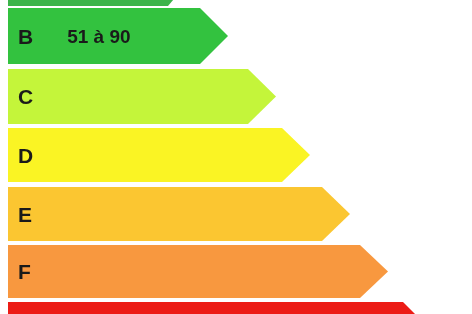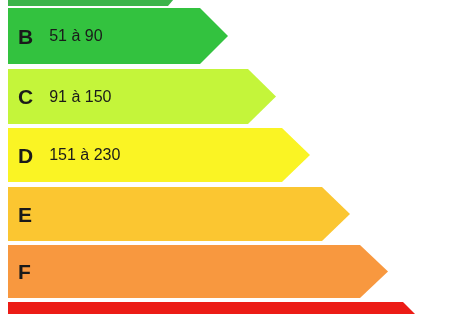--- a/index.html
+++ b/index.html
@@ -36,25 +36,25 @@
   .dpe-letter {
     font-weight: bold;
     font-size: 21px;
     line-height: 1;
     color: #1a1a1a;
     letter-spacing: 0px;
     flex: 0 0 auto;
   }
 
   .dpe-range {
-    font-weight: normal;
-    font-size: 16px;
+    font-weight: bold;
+    font-size: 19px;
     line-height: 1;
     color: #1a1a1a;
-    margin-left: 16px;
+    margin-left: 34px;
     white-space: nowrap;
     flex: 0 0 auto;
   }
 
   
   .dpe-row.partial-top {
     padding-left: 0;
   }
   .dpe-row.partial-bottom {
     padding-left: 0;
@@ -64,25 +64,23 @@
 <body>
 
 <div id="dpe-scale">
     <div class="dpe-row partial-top" style="top: -46px; width: 182px; height: 52px; background: rgb(60, 180, 74); clip-path: polygon(0% 0%, 87.912% 0%, 100% 50%, 87.912% 100%, 0% 100%);"></div>
     <div class="dpe-row" style="top: 8px; width: 220px; height: 56px; background: rgb(51, 194, 63); clip-path: polygon(0% 0%, 87.273% 0%, 100% 50%, 87.273% 100%, 0% 100%);">
       <span class="dpe-letter">B</span>
       <span class="dpe-range">51 à 90</span>
     </div>
     <div class="dpe-row" style="top: 69px; width: 268px; height: 55px; background: rgb(196, 245, 58); clip-path: polygon(0% 0%, 89.552% 0%, 100% 50%, 89.552% 100%, 0% 100%);">
       <span class="dpe-letter">C</span>
-      <span class="dpe-range">91 à 150</span>
     </div>
     <div class="dpe-row" style="top: 128px; width: 302px; height: 54px; background: rgb(250, 244, 36); clip-path: polygon(0% 0%, 90.728% 0%, 100% 50%, 90.728% 100%, 0% 100%);">
       <span class="dpe-letter">D</span>
-      <span class="dpe-range">151 à 230</span>
     </div>
     <div class="dpe-row" style="top: 187px; width: 342px; height: 54px; background: rgb(251, 198, 49); clip-path: polygon(0% 0%, 91.813% 0%, 100% 50%, 91.813% 100%, 0% 100%);">
       <span class="dpe-letter">E</span>
     </div>
     <div class="dpe-row" style="top: 245px; width: 380px; height: 53px; background: rgb(248, 152, 63); clip-path: polygon(0% 0%, 92.632% 0%, 100% 50%, 92.632% 100%, 0% 100%);">
       <span class="dpe-letter">F</span>
     </div>
     <div class="dpe-row partial-bottom" style="top: 302px; width: 419px; height: 48px; background: rgb(236, 28, 22); clip-path: polygon(0% 0%, 94.272% 0%, 100% 50%, 94.272% 100%, 0% 100%);"></div>
   </div>
 

